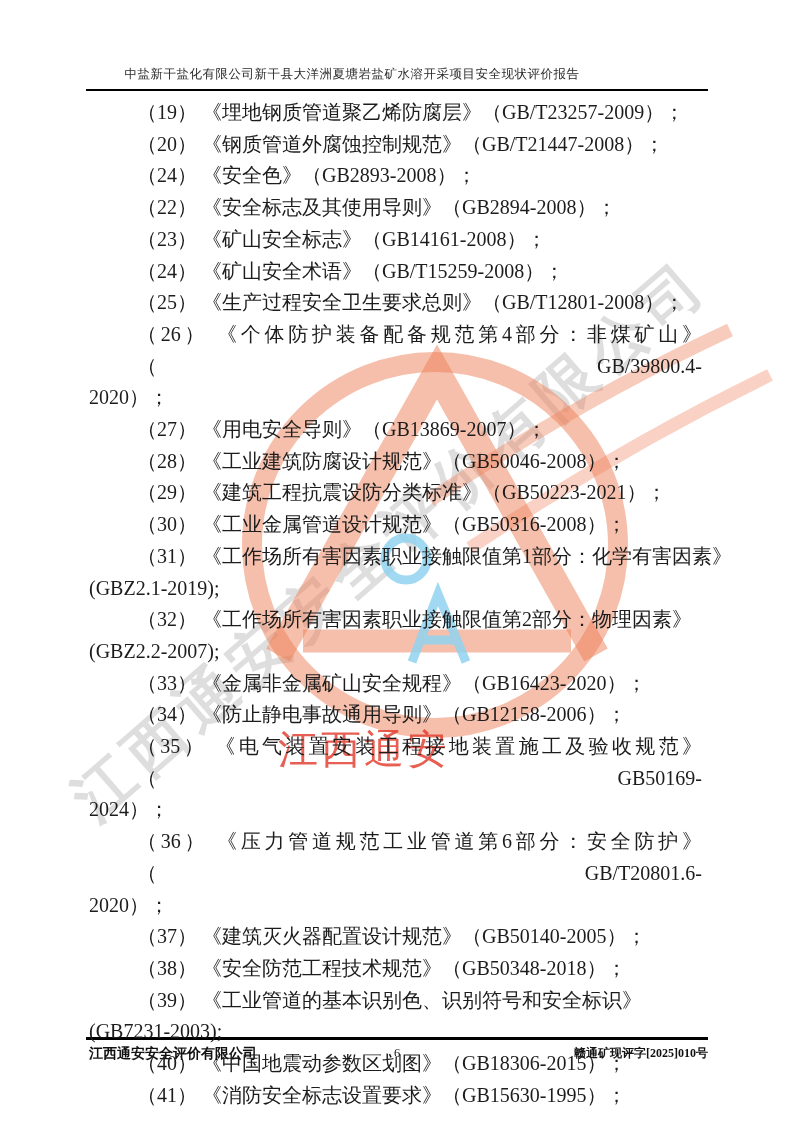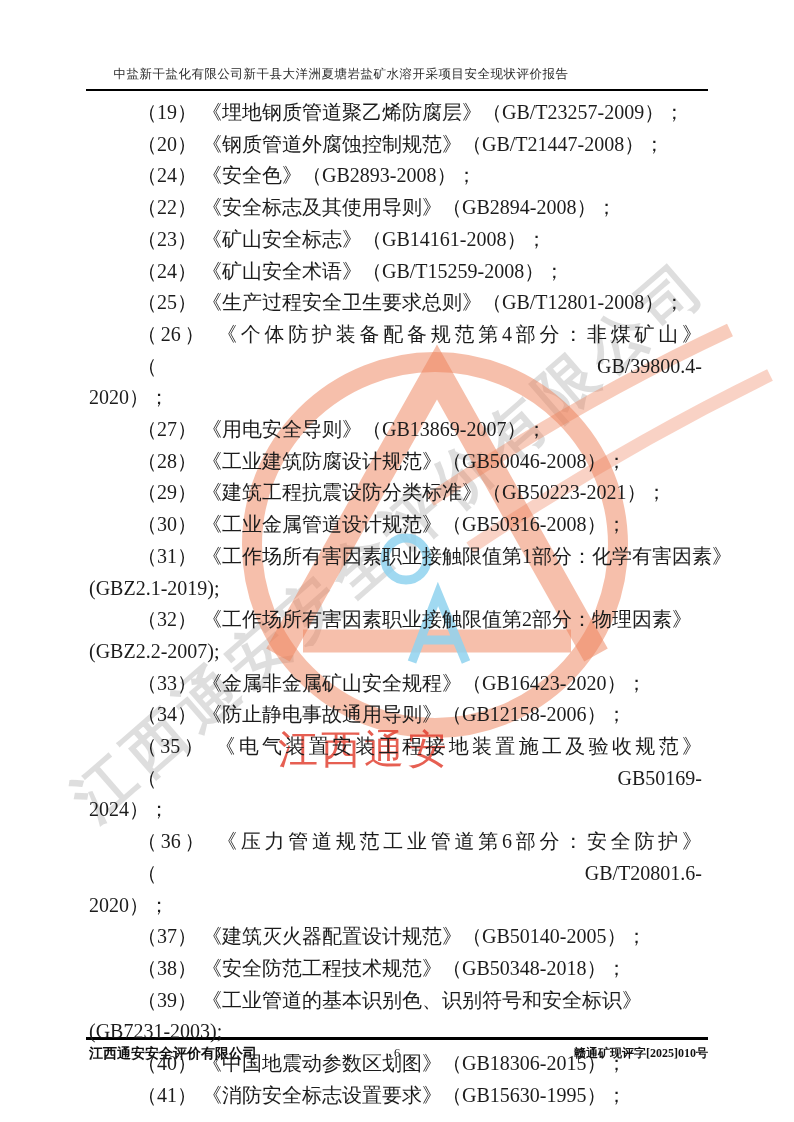--- a/index.html
+++ b/index.html
@@ -8,21 +8,21 @@
     position:relative;
     width:794px; height:1122px;
     background:#ffffff;
     overflow:hidden;
     font-family:"Liberation Serif","DejaVu Serif",serif;
     color:#1c1c1c;
   }
 
   
   .header-title {
-    position:absolute; top:66px; left:0; width:682px;
+    position:absolute; top:66px; left:11px; width:682px;
     text-align:center;
     font-size:12.5px; color:#2b2b2b;
     letter-spacing:0.5px;
   }
   .header-rule {
     position:absolute; top:89px; left:86px; width:622px; height:2px;
     background:#000;
   }
 
   

